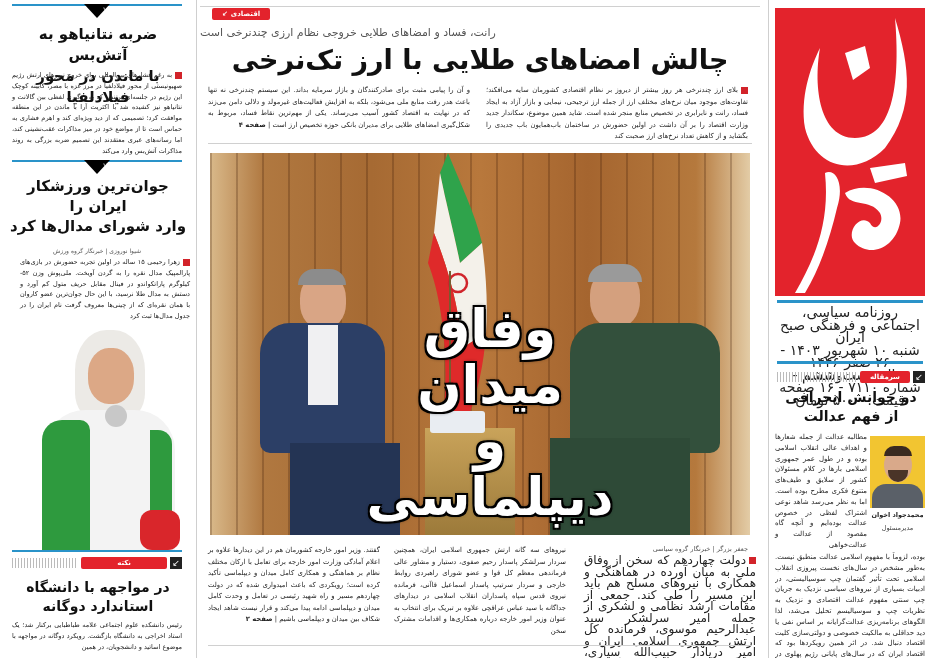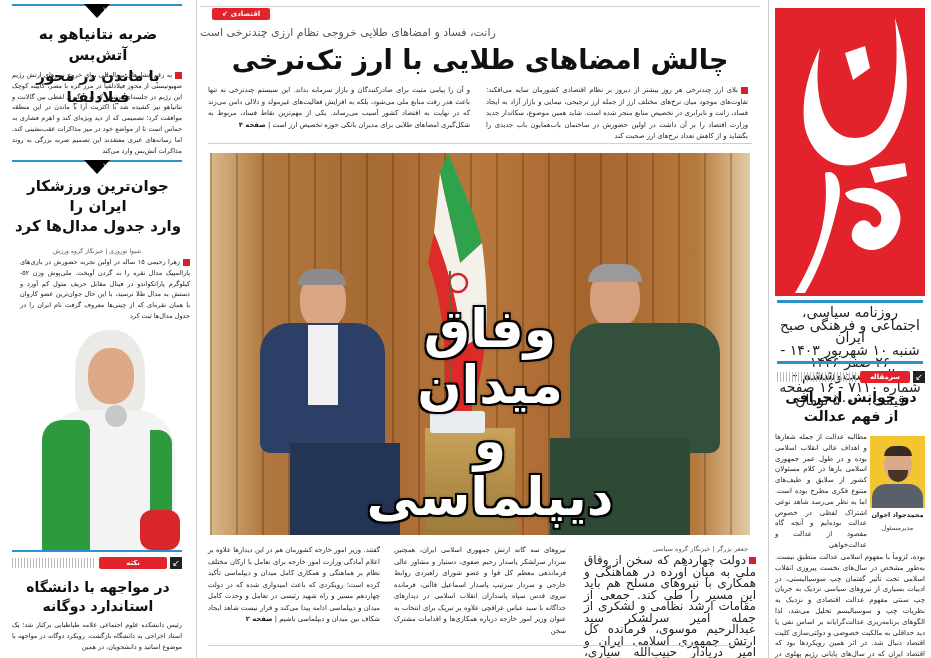--- a/index.html
+++ b/index.html
@@ -166,41 +166,41 @@
   </div>
   <div class="body-text" style="position:absolute; top:70px; left:12px; width:170px; font-size:6.5px; line-height:10.8px;">
     <span class="bullet"></span><span>به رغم فشارهای بین‌المللی برای خروج نیروهای ارتش رژیم صهیونیستی از محور فیلادلفیا در مرز غزه با مصر، کابینه کوچک این رژیم در جلسه‌ای پرتنش که به درگیری لفظی بین گالانت و نتانیاهو نیز کشیده شد با اکثریت آرا با ماندن در این منطقه موافقت کرد؛ تصمیمی که از دید ویژه‌ای کند و اهرم فشاری به حماس است تا از مواضع خود در میز مذاکرات عقب‌نشینی کند، اما رسانه‌های عبری معتقدند این تصمیم ضربه بزرگی به روند مذاکرات آتش‌بس وارد می‌کند</span>
   </div>
 
   <div class="hr" style="top:160px; left:12px; width:170px; background:#2a93c9; height:2px;"></div>
   <div class="num-badge" style="top:160px; left:84px;">۱۳</div>
   <div class="headline" style="position:absolute; top:176px; left:8px; width:180px; font-size:15px; line-height:20px;">
     <div>جوان‌ترین ورزشکار</div>
     <div>ایران را</div>
-    <div>وارد جدول مدال‌ها کرد</div>
+    <div>وارد شورای مدال‌ها کرد</div>
   </div>
   <div style="position:absolute; top:247px; left:12px; width:170px; font-size:6px; color:#555; text-align:center;">شیوا نوروزی | خبرنگار گروه ورزش</div>
   <div class="body-text" style="position:absolute; top:257px; left:12px; width:170px; font-size:6.5px; line-height:10.8px;margin-left:8px;">
     <span class="bullet"></span><span>زهرا رحیمی ۱۵ ساله در اولین تجربه حضورش در بازی‌های پارالمپیک مدال نقره را به گردن آویخت. ملی‌پوش وزن ۵۲- کیلوگرم پاراتکواندو در فینال مقابل حریف متول کم آورد و دستش به مدال طلا نرسید، با این حال جوان‌ترین عضو کاروان با همان نقره‌ای که از چینی‌ها معروف گرفت نام ایران را در جدول مدال‌ها ثبت کرد</span>
   </div>
 
   <div class="sport-img">
     <div style="position:absolute; left:55px; top:10px; width:70px; height:90px; background:#eceae6; border-radius:45% 45% 30% 30%;"></div>
     <div style="position:absolute; left:68px; top:28px; width:46px; height:56px; background:#dca886; border-radius:45%;"></div>
     <div style="position:absolute; left:25px; top:90px; width:130px; height:140px; background:#f3f3f3; border-radius:40px 40px 0 0;"></div>
     <div style="position:absolute; left:22px; top:100px; width:48px; height:130px; background:#2e9a3e; border-radius:20px 10px 0 0;"></div>
     <div style="position:absolute; left:130px; top:110px; width:22px; height:110px; background:#2e9a3e; border-radius:0 14px 0 0;"></div>
     <div style="position:absolute; left:85px; top:85px; width:22px; height:22px; background:#c8c8c8; border-radius:50%;"></div>
     <div style="position:absolute; left:120px; top:190px; width:40px; height:40px; background:#d9262b; border-radius:12px;"></div>
   </div>
 
   <div class="hr" style="top:550px; left:12px; width:170px; background:#2a93c9; height:2px;"></div>
   <div class="section-tag" style="top:557px; left:12px; width:170px; direction:ltr;">
     <span class="hatch" style="margin-right:4px; margin-left:0;"></span>
-    <span class="red" style="padding:0 27px;">نکته</span>
+    <span class="red" style="padding:0 36px;">نکته</span>
     <span class="arrow" style="margin-left:3px;">↙</span>
   </div>
   <div class="headline" style="position:absolute; top:578px; left:8px; width:180px; font-size:14px; line-height:19px;">
     <div>در مواجهه با دانشگاه</div>
     <div>استاندارد دوگانه</div>
   </div>
   <div class="body-text" style="position:absolute; top:620px; left:12px; width:170px; font-size:6.5px; line-height:11px; height:38px; overflow:hidden;">رئیس دانشکده علوم اجتماعی علامه طباطبایی برکنار شد؛ یک استاد اخراجی به دانشگاه بازگشت. رویکرد دوگانه در مواجهه با موضوع اساتید و دانشجویان، در همین</div>
 </div>
 
 </body></html>

